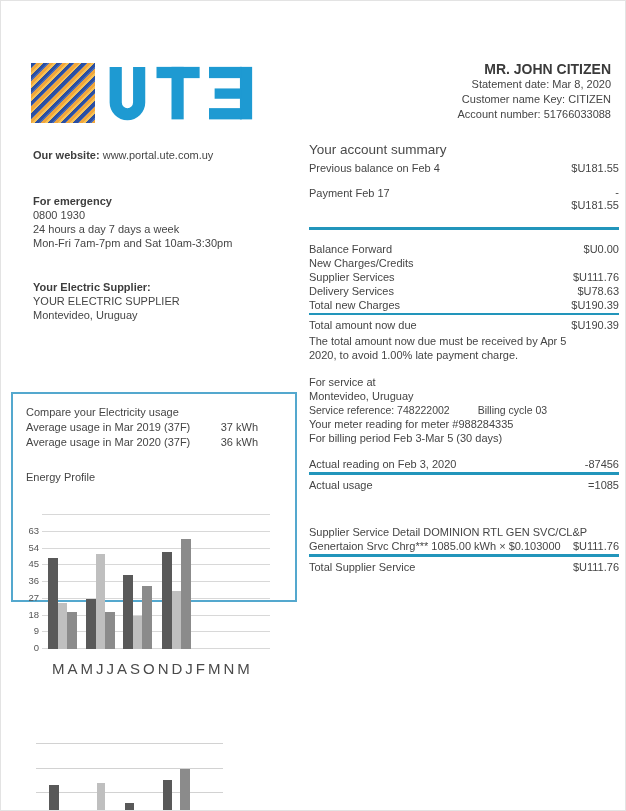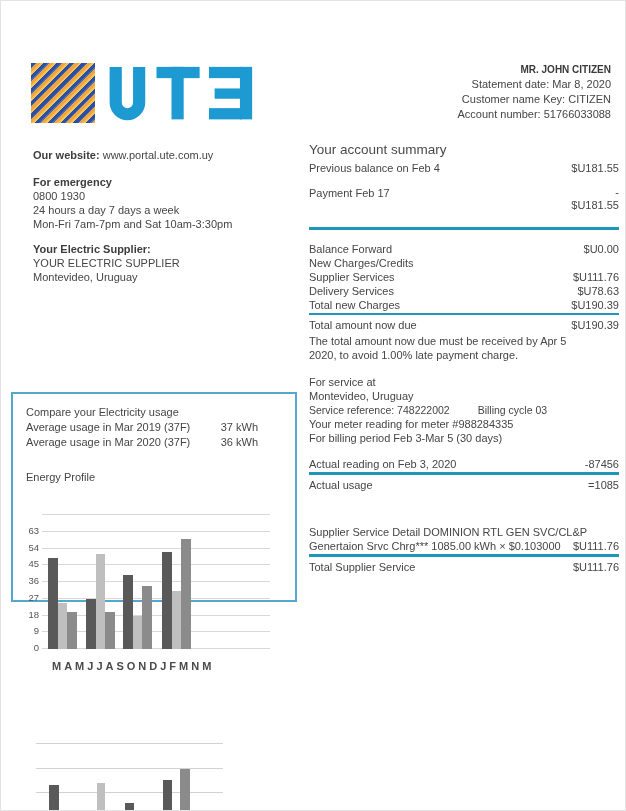--- a/index.html
+++ b/index.html
@@ -1,28 +1,28 @@
 <!DOCTYPE html>
 <html><head>
 <meta charset="utf-8">
 <style>
   html,body{margin:0;padding:0;background:#fff;}
   .page{
     position:relative;width:626px;height:811px;background:#ffffff;
     font-family:"Liberation Sans",sans-serif;font-size:11px;color:#454545;
     overflow:hidden;border:1px solid #e3e3e3;box-sizing:border-box;
   }
-  .b{font-weight:bold;color:#3d3d3d;}
+  .b{font-weight:bold;color:#3d3d3d;margin-top:19px;}
   
   .logo-square{position:absolute;left:30px;top:62px;width:64px;height:60px;
     background:repeating-linear-gradient(135deg,#2b4fa2 0 3px,#4a6cb8 3px 4px,#f0a63c 4px 7px,#f6c257 7px 9px);}
   .logo-word{position:absolute;left:103px;top:64px;}
   
   .hdr-right{position:absolute;right:14px;top:61px;text-align:right;line-height:15px;}
-  .hdr-right .name{font-weight:bold;font-size:10px;color:#3a3a3a;}
+  .hdr-right .name{font-weight:bold;font-size:14px;color:#3a3a3a;}
   
   .contact{position:absolute;left:32px;top:147px;width:262px;line-height:14px;}
   .gap13{height:13px;}
   .gap11{height:11px;}
   
   .rcol{position:absolute;left:308px;top:141px;width:310px;}
   .rcol .title{font-size:13.5px;color:#4a4a4a;margin-bottom:4px;}
   .r{display:flex;justify-content:space-between;line-height:14px;}
   .r .v{text-align:right;white-space:nowrap;}
   .pay-right{text-align:right;line-height:13px;}
@@ -34,21 +34,21 @@
   
   .ubox{position:absolute;left:10px;top:391px;width:286px;height:210px;border:2px solid #54a8ce;
     box-sizing:border-box;padding:11px 13px;}
   .ubox .row{display:flex;justify-content:space-between;width:232px;line-height:15px;}
   .chart{position:relative;margin-top:15px;height:185px;}
   .plot{position:absolute;left:16px;top:14px;width:228px;height:135px;}
   .gl{position:absolute;left:0;width:100%;height:1px;background:#d8d8d8;}
   .bar{position:absolute;bottom:0;width:9.5px;}
   .yaxis{position:absolute;left:0;top:14px;width:13px;height:135px;}
   .yt{position:absolute;right:0;font-size:9.5px;color:#555;line-height:10px;}
-  .xlabels{position:absolute;left:26px;top:160px;font-size:11px;font-weight:bold;
+  .xlabels{position:absolute;left:26px;top:160px;font-size:15px;font-weight:normal;
     color:#4a4a4a;letter-spacing:3px;}
   
   .pchart{position:absolute;left:0;top:720px;width:626px;height:91px;overflow:hidden;}
   .pgl{position:absolute;left:35px;width:187px;height:1px;background:#d2d2d2;}
   .pbar{position:absolute;}
 </style>
 </head>
 <body>
 
 <div class="page">

